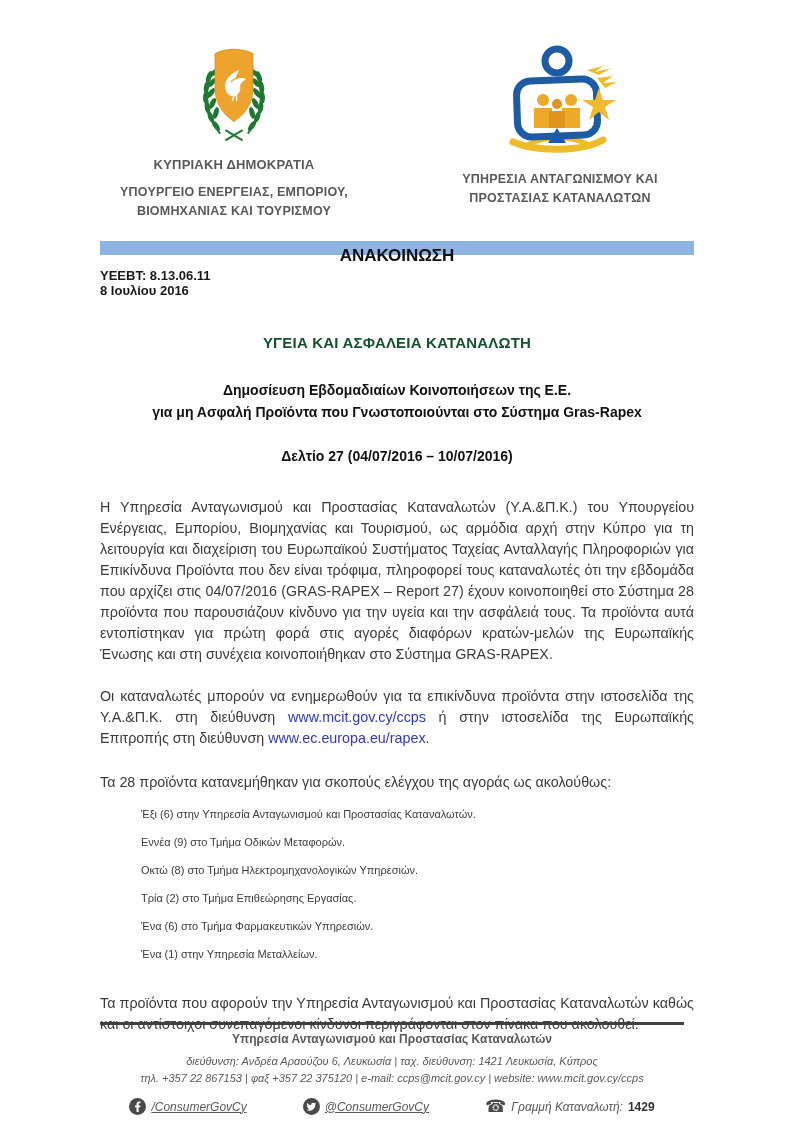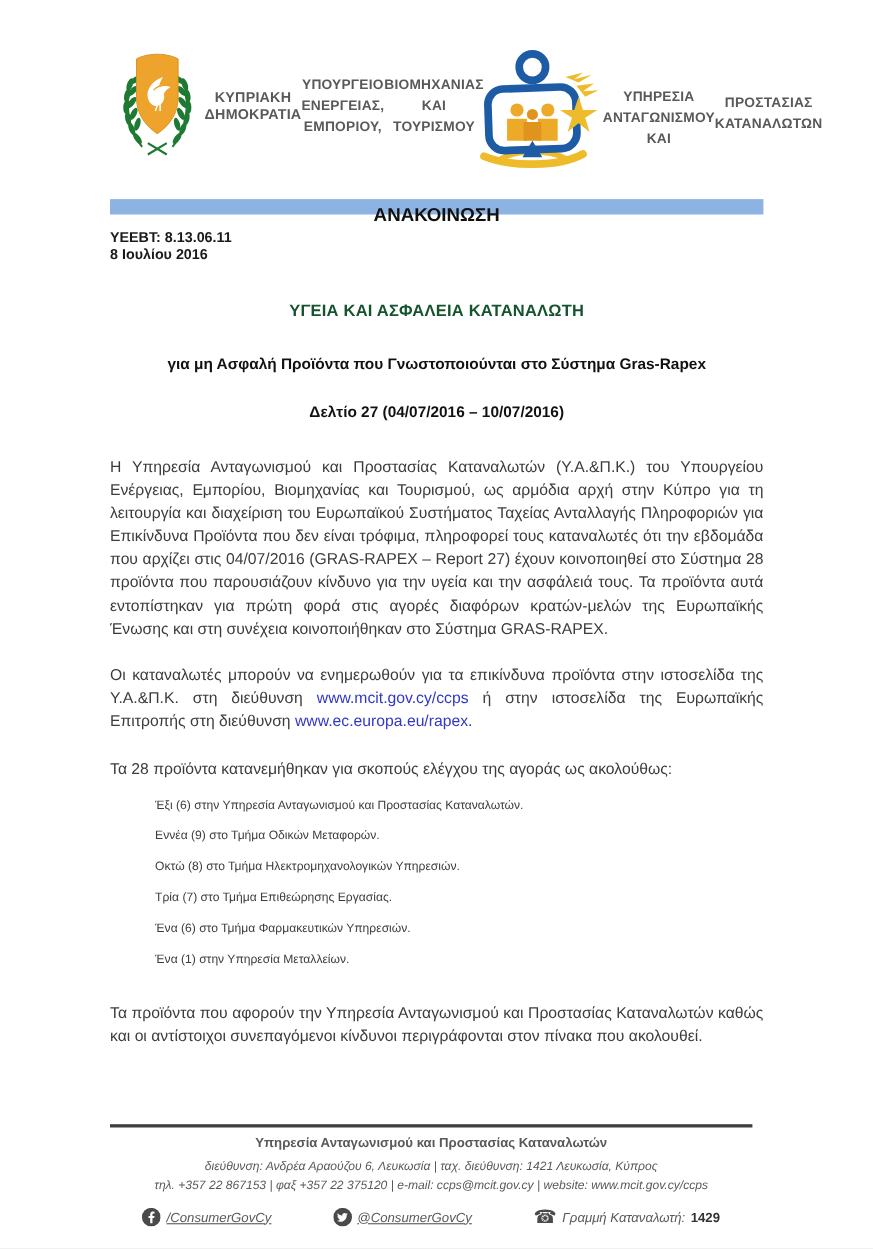--- a/index.html
+++ b/index.html
@@ -5,21 +5,21 @@
   * { margin:0; padding:0; box-sizing:border-box; }
   html,body { background:#e8e8e8; }
   body { font-family:"Liberation Sans","DejaVu Sans",sans-serif; }
   .page {
     position:relative; width:794px; height:1135px; margin:0 auto;
     background:#ffffff; overflow:hidden;
     padding:44px 100px 0 100px;
   }
   
   .header { display:flex; justify-content:space-between; align-items:flex-start; }
-  .header-col { display:flex; flex-direction:row; align-items:center; text-align:center; }
+  .header-col { display:flex; flex-direction:column; align-items:center; text-align:center; }
   .header-col.left  { width:268px; }
   .header-col.right { width:268px; }
   .gray-caps { color:#595959; font-weight:bold; letter-spacing:.2px; }
   .republic  { font-size:13px; margin-top:9px; margin-bottom:11px; }
   .ministry  { font-size:12.5px; line-height:19px; }
   .service   { font-size:12.5px; line-height:19px; }
   .right .service:first-of-type { margin-top:10px; }
   
   .banner {
     margin-top:20px; height:14px; line-height:29px; text-align:center;
@@ -144,37 +144,38 @@
 
   <div class="banner" style="background:#8db3e2">ΑΝΑΚΟΙΝΩΣΗ</div>
 
   <div class="meta">
     <span>ΥΕΕΒΤ: 8.13.06.11</span>
     <span>8 Ιουλίου 2016</span>
   </div>
 
   <div class="title-main">ΥΓΕΙΑ ΚΑΙ ΑΣΦΑΛΕΙΑ ΚΑΤΑΝΑΛΩΤΗ</div>
   <div class="title-sub">
+    <div>Δημοσίευση Εβδομαδιαίων Κοινοποιήσεων της Ε.Ε.</div>
     <div>για μη Ασφαλή Προϊόντα που Γνωστοποιούνται στο Σύστημα Gras-Rapex</div>
   </div>
   <div class="title-bulletin">Δελτίο 27 (04/07/2016 – 10/07/2016)</div>
 
   <div class="para first">Η Υπηρεσία Ανταγωνισμού και Προστασίας Καταναλωτών (Υ.Α.&amp;Π.Κ.) του Υπουργείου Ενέργειας, Εμπορίου, Βιομηχανίας και Τουρισμού, ως αρμόδια αρχή στην Κύπρο για τη λειτουργία και διαχείριση του Ευρωπαϊκού Συστήματος Ταχείας Ανταλλαγής Πληροφοριών για Επικίνδυνα Προϊόντα που δεν είναι τρόφιμα, πληροφορεί τους καταναλωτές ότι την εβδομάδα που αρχίζει στις 04/07/2016 (GRAS-RAPEX – Report 27) έχουν κοινοποιηθεί στο Σύστημα 28 προϊόντα που παρουσιάζουν κίνδυνο για την υγεία και την ασφάλειά τους. Τα προϊόντα αυτά εντοπίστηκαν για πρώτη φορά στις αγορές διαφόρων κρατών-μελών της Ευρωπαϊκής Ένωσης και στη συνέχεια κοινοποιήθηκαν στο Σύστημα GRAS-RAPEX.</div>
 
   <div class="para">
     <span>Οι καταναλωτές μπορούν να ενημερωθούν για τα επικίνδυνα προϊόντα στην ιστοσελίδα της Υ.Α.&amp;Π.Κ.  στη διεύθυνση </span><a class="doc-link">www.mcit.gov.cy/ccps</a><span> ή στην ιστοσελίδα της Ευρωπαϊκής Επιτροπής στη διεύθυνση </span><a class="doc-link">www.ec.europa.eu/rapex.</a>
   </div>
 
   <div class="para" style="margin-top:23px">Τα 28 προϊόντα κατανεμήθηκαν για σκοπούς ελέγχου της αγοράς ως ακολούθως:</div>
 
   <div class="list-block">
     <div class="list-item">Έξι (6) στην Υπηρεσία Ανταγωνισμού και Προστασίας Καταναλωτών.</div>
     <div class="list-item">Εννέα (9) στο Τμήμα Οδικών Μεταφορών.</div>
     <div class="list-item">Οκτώ (8) στο Τμήμα Ηλεκτρομηχανολογικών Υπηρεσιών.</div>
-    <div class="list-item">Τρία (7) στο Τμήμα Επιθεώρησης Εργασίας.</div>
+    <div class="list-item">Τρία (2) στο Τμήμα Επιθεώρησης Εργασίας.</div>
     <div class="list-item">Ένα (6) στο Τμήμα Φαρμακευτικών Υπηρεσιών.</div>
     <div class="list-item">Ένα (1) στην Υπηρεσία Μεταλλείων.</div>
   </div>
 
   <div class="para closing">Τα προϊόντα που αφορούν την Υπηρεσία Ανταγωνισμού και Προστασίας Καταναλωτών καθώς και οι αντίστοιχοι συνεπαγόμενοι κίνδυνοι περιγράφονται στον πίνακα που ακολουθεί.</div>
 
   <div class="footer">
     <div class="footer-org">Υπηρεσία Ανταγωνισμού και Προστασίας Καταναλωτών</div>
     <div class="footer-addr">διεύθυνση: Ανδρέα Αραούζου 6, Λευκωσία   |   ταχ. διεύθυνση: 1421 Λευκωσία, Κύπρος</div>
     <div class="footer-addr" style="margin-top:1px">τηλ. +357 22 867153   |   φαξ +357 22 375120   |   e-mail: ccps@mcit.gov.cy   |   website: www.mcit.gov.cy/ccps</div>

